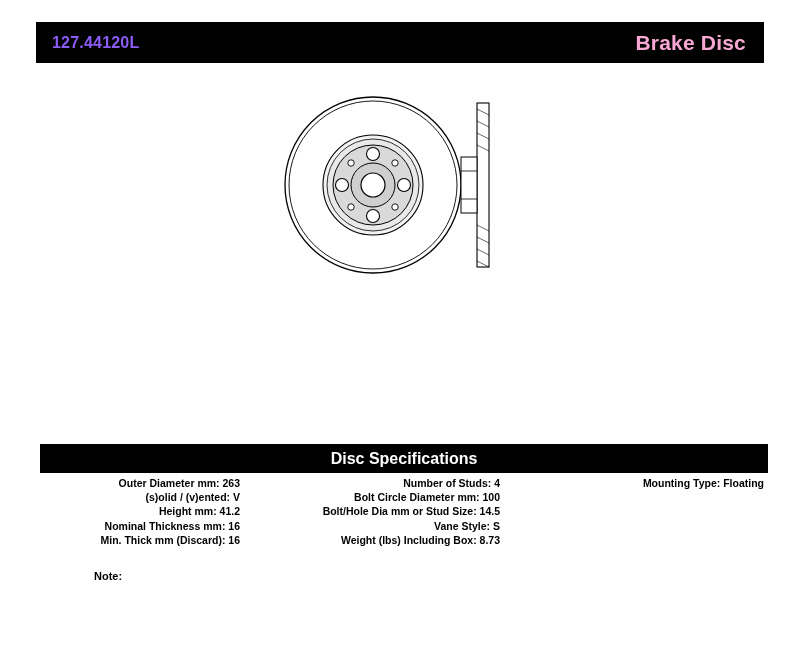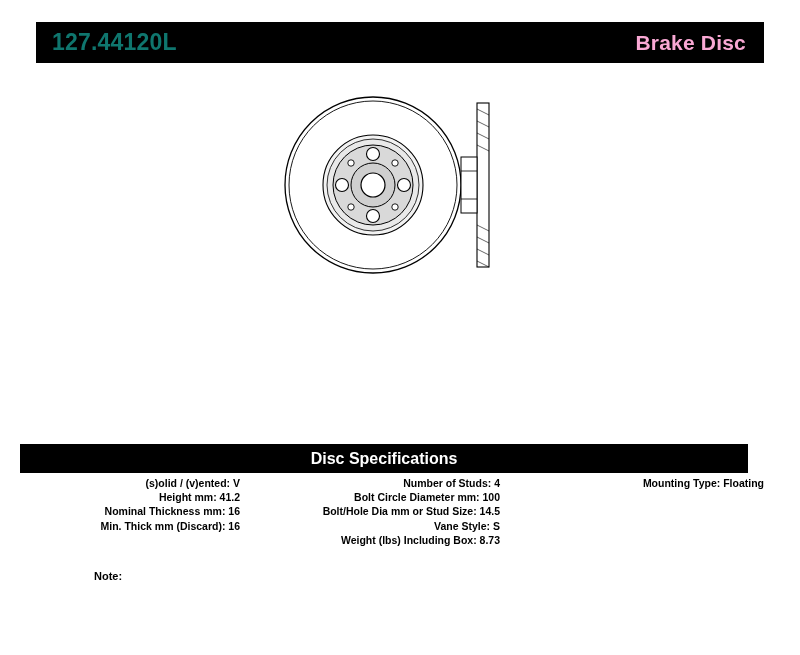--- a/index.html
+++ b/index.html
@@ -31,22 +31,22 @@
     width: 728px;
     height: 41px;
     background: #000000;
     display: flex;
     align-items: center;
     justify-content: space-between;
     box-sizing: border-box;
     padding: 0 18px 0 16px;
   }
   .part-number {
-    color: #0f766e;
-    font-size: 23px;
+    color: #8b5cf6;
+    font-size: 16px;
     font-weight: bold;
     letter-spacing: 0.2px;
     line-height: 1;
   }
   .header-title {
     color: #f9a8d4;
     font-size: 21px;
     font-weight: bold;
     letter-spacing: 0.2px;
     line-height: 1;
@@ -57,21 +57,21 @@
     position: absolute;
     left: 280px;
     top: 85px;
     width: 250px;
     height: 200px;
   }
 
   
   .spec-bar {
     position: absolute;
-    left: 20px;
+    left: 40px;
     top: 444px;
     width: 728px;
     height: 29px;
     background: #000000;
     display: flex;
     align-items: center;
     justify-content: center;
   }
   .spec-bar-title {
     color: #ffffff;
@@ -182,20 +182,21 @@
       </g>
     </svg>
   </div>
 
   <div class="spec-bar">
     <div class="spec-bar-title">Disc Specifications</div>
   </div>
 
   <div class="specs">
     <div class="col col-left">
+      <div class="spec-line">Outer Diameter mm: 263</div>
       <div class="spec-line">(s)olid / (v)ented: V</div>
       <div class="spec-line">Height mm: 41.2</div>
       <div class="spec-line">Nominal Thickness mm: 16</div>
       <div class="spec-line">Min. Thick mm (Discard): 16</div>
     </div>
 
     <div class="col col-mid">
       <div class="spec-line">Number of Studs: 4</div>
       <div class="spec-line">Bolt Circle Diameter mm: 100</div>
       <div class="spec-line">Bolt/Hole Dia mm or Stud Size: 14.5</div>

